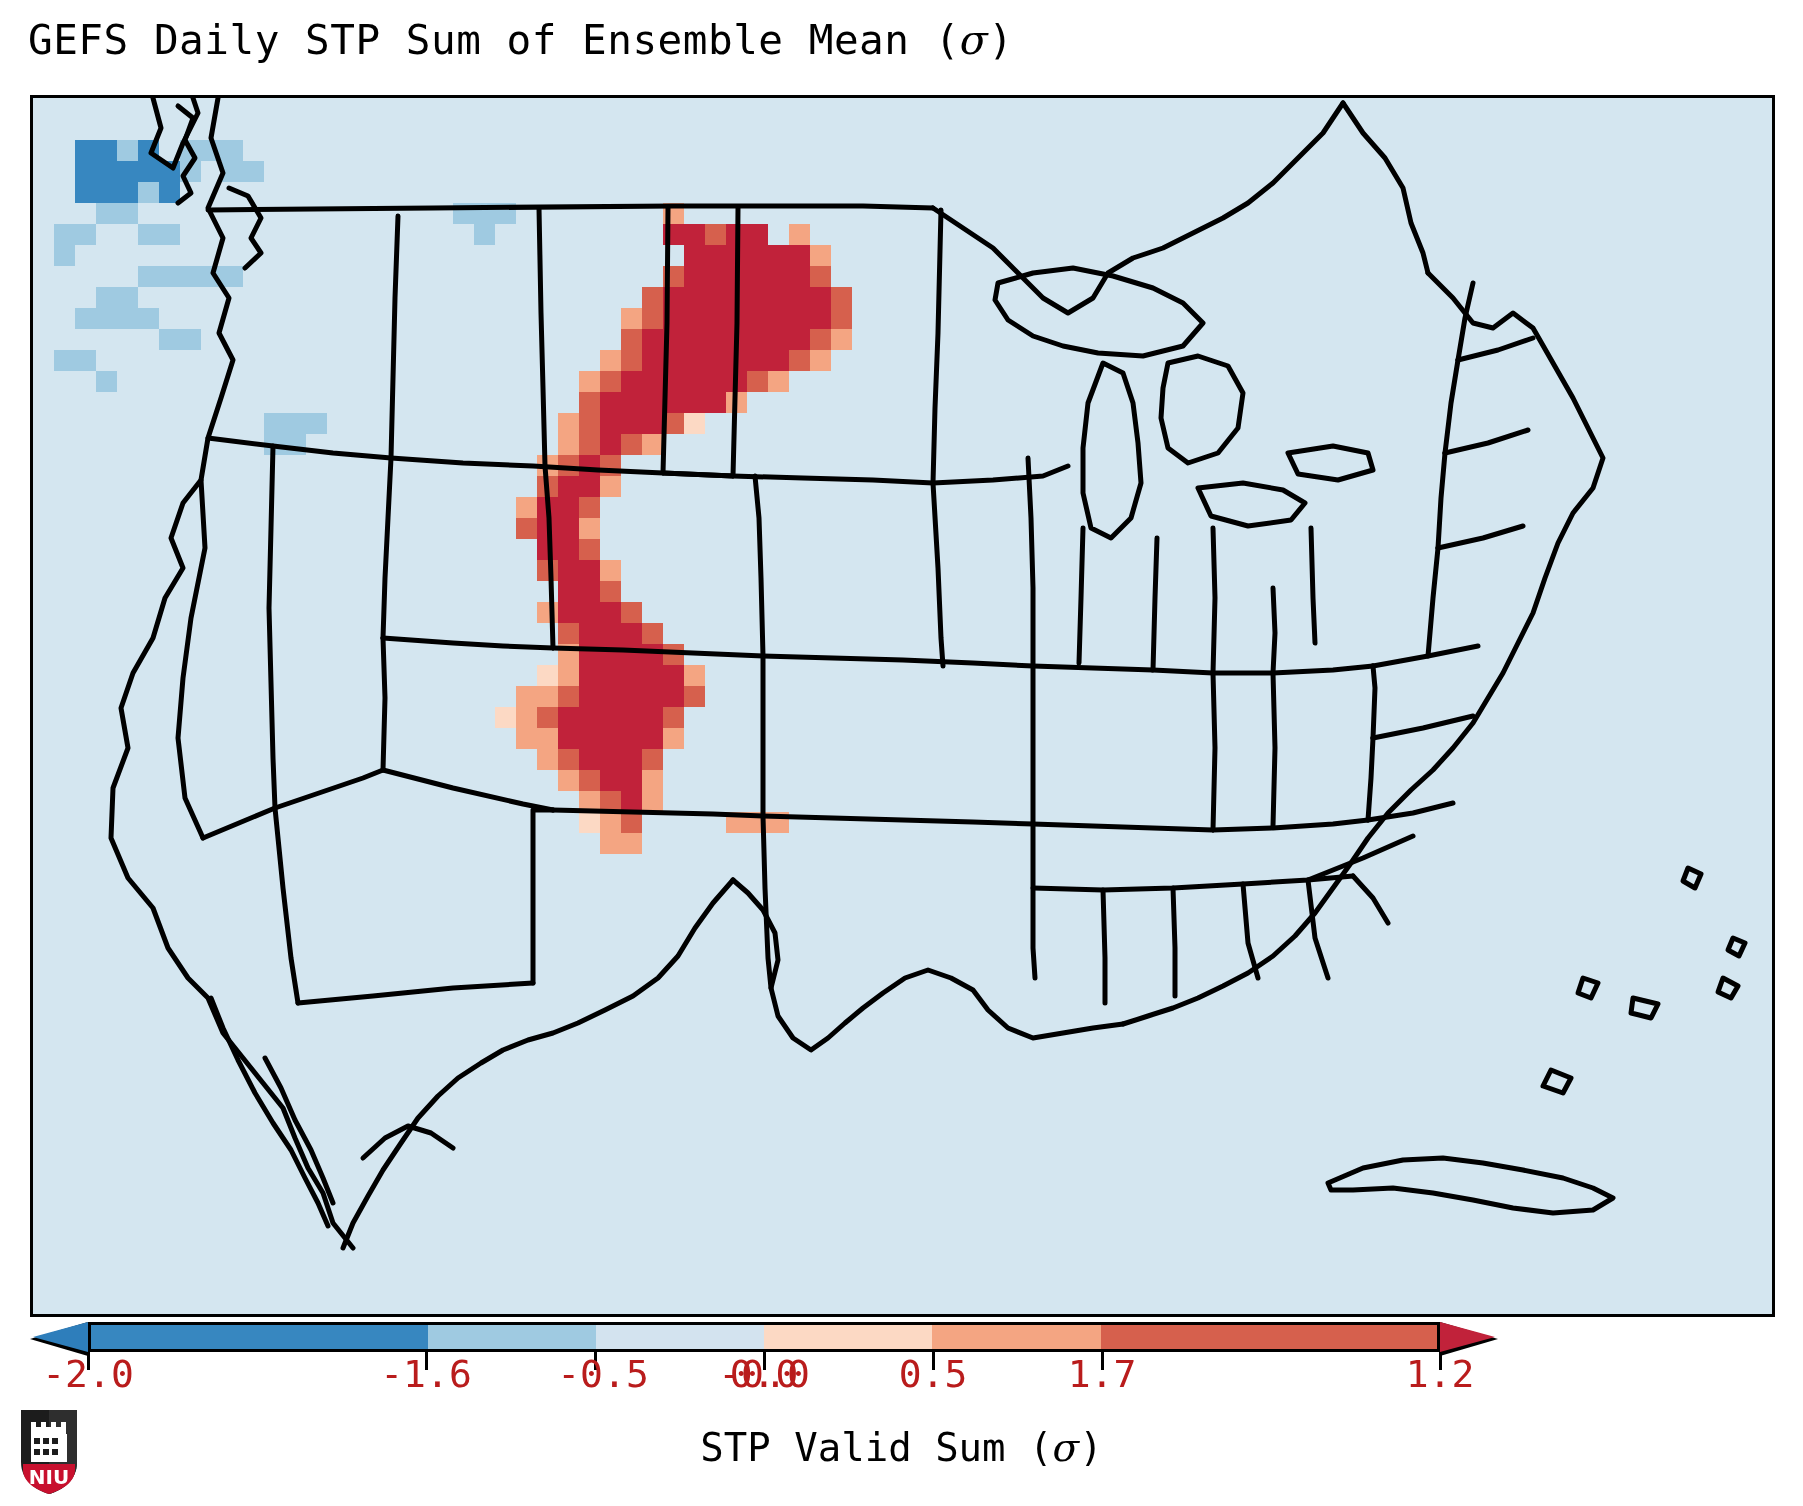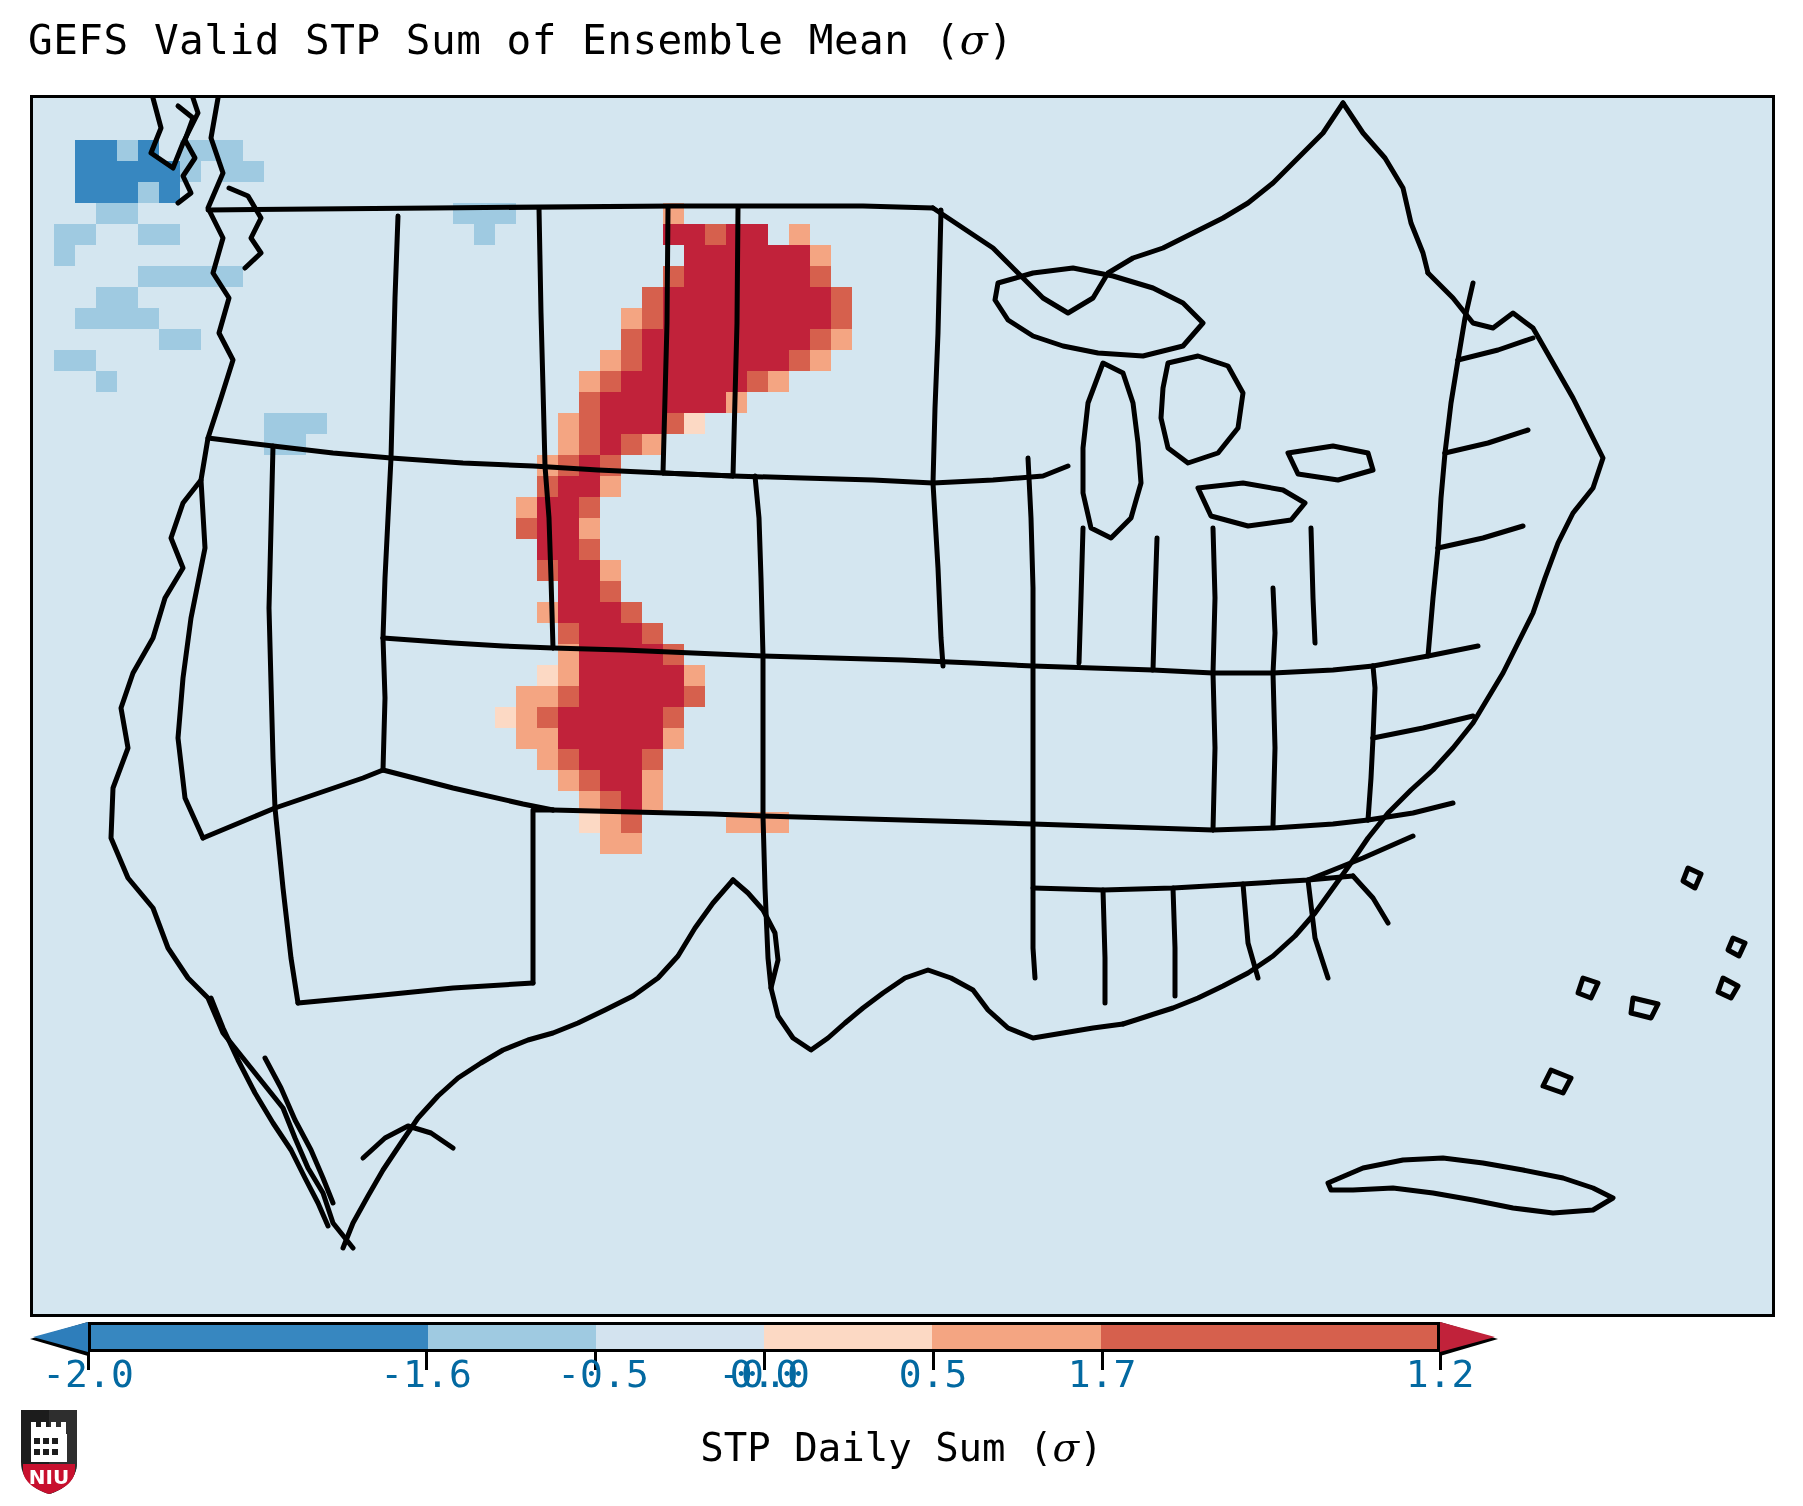--- a/index.html
+++ b/index.html
@@ -27,33 +27,33 @@
   #cbbar{position:absolute;left:88px;top:4px;width:1352px;height:30px;border:3px solid #000;
          box-sizing:border-box;display:flex;}
   #cbbar .seg{height:100%;}
   .arrow{position:absolute;top:4px;width:0;height:0;}
   #arrowL{left:33px;border-top:15px solid transparent;border-bottom:15px solid transparent;border-right:55px solid #2e7ebb;}
   #arrowR{left:1440px;border-top:15px solid transparent;border-bottom:15px solid transparent;border-left:55px solid #c1223a;}
   #arrowLo{left:30px;border-top:17px solid transparent;border-bottom:17px solid transparent;border-right:58px solid #000;}
   #arrowRo{left:1440px;border-top:17px solid transparent;border-bottom:17px solid transparent;border-left:58px solid #000;}
   .tick{position:absolute;top:34px;width:3px;height:18px;background:#000;}
   .ticklabel{position:absolute;top:1352px;font-family:"DejaVu Sans Mono",monospace;font-size:38px;
-             color:#0369a1;transform:translateX(-50%);white-space:pre;}
+             color:#b91c1c;transform:translateX(-50%);white-space:pre;}
   #cblabel{position:absolute;left:0;top:1425px;width:1803px;text-align:center;
            font-family:"DejaVu Sans Mono",monospace;font-size:39px;color:#000;}
   #cblabel .sig{font-family:"DejaVu Serif",serif;font-style:italic;}
 
   #niulogo{position:absolute;left:18px;top:1408px;width:62px;height:88px;}
 </style>
 </head>
 <body>
 
 <div id="root">
 
-  <div id="title"><span>GEFS Valid STP Sum of Ensemble Mean (</span><span class="sig">σ</span><span>)</span></div>
+  <div id="title"><span>GEFS Daily STP Sum of Ensemble Mean (</span><span class="sig">σ</span><span>)</span></div>
 
   <div id="mapframe">
     <div id="mapclip">
       <div id="cells">
           <div class="cell" style="left: 42px; top: 42px; width: 21px; height: 21px; background: rgb(55, 135, 192);"></div>
           <div class="cell" style="left: 42px; top: 63px; width: 21px; height: 21px; background: rgb(55, 135, 192);"></div>
           <div class="cell" style="left: 42px; top: 84px; width: 21px; height: 21px; background: rgb(55, 135, 192);"></div>
           <div class="cell" style="left: 63px; top: 42px; width: 21px; height: 21px; background: rgb(55, 135, 192);"></div>
           <div class="cell" style="left: 63px; top: 63px; width: 21px; height: 21px; background: rgb(55, 135, 192);"></div>
           <div class="cell" style="left: 63px; top: 84px; width: 21px; height: 21px; background: rgb(55, 135, 192);"></div>
@@ -459,21 +459,21 @@
       <div class="ticklabel" style="left: 88px;">-2.0</div>
       <div class="ticklabel" style="left: 426px;">-1.6</div>
       <div class="ticklabel" style="left: 603px;">-0.5</div>
       <div class="ticklabel" style="left: 764px;">-0.0</div>
       <div class="ticklabel" style="left: 764px;">0.0</div>
       <div class="ticklabel" style="left: 933px;">0.5</div>
       <div class="ticklabel" style="left: 1102px;">1.7</div>
       <div class="ticklabel" style="left: 1440px;">1.2</div>
     </div>
 
-  <div id="cblabel"><span>STP Daily Sum (</span><span class="sig">σ</span><span>)</span></div>
+  <div id="cblabel"><span>STP Valid Sum (</span><span class="sig">σ</span><span>)</span></div>
 
   <svg id="niulogo" viewBox="0 0 62 88">
     <path d="M3 2 H59 V54 C59 72 45 82 31 86 C17 82 3 72 3 54 Z" fill="#1c1c1c"></path>
     <path d="M31 2 H59 V54 C59 72 45 82 31 86 Z" fill="#2e2e2e"></path>
     <rect x="13" y="26" width="36" height="28" fill="#ffffff"></rect>
     <rect x="16" y="30" width="6" height="6" fill="#1c1c1c"></rect>
     <rect x="25" y="30" width="6" height="6" fill="#1c1c1c"></rect>
     <rect x="34" y="30" width="6" height="6" fill="#1c1c1c"></rect>
     <rect x="16" y="41" width="6" height="6" fill="#1c1c1c"></rect>
     <rect x="25" y="41" width="6" height="6" fill="#1c1c1c"></rect>

